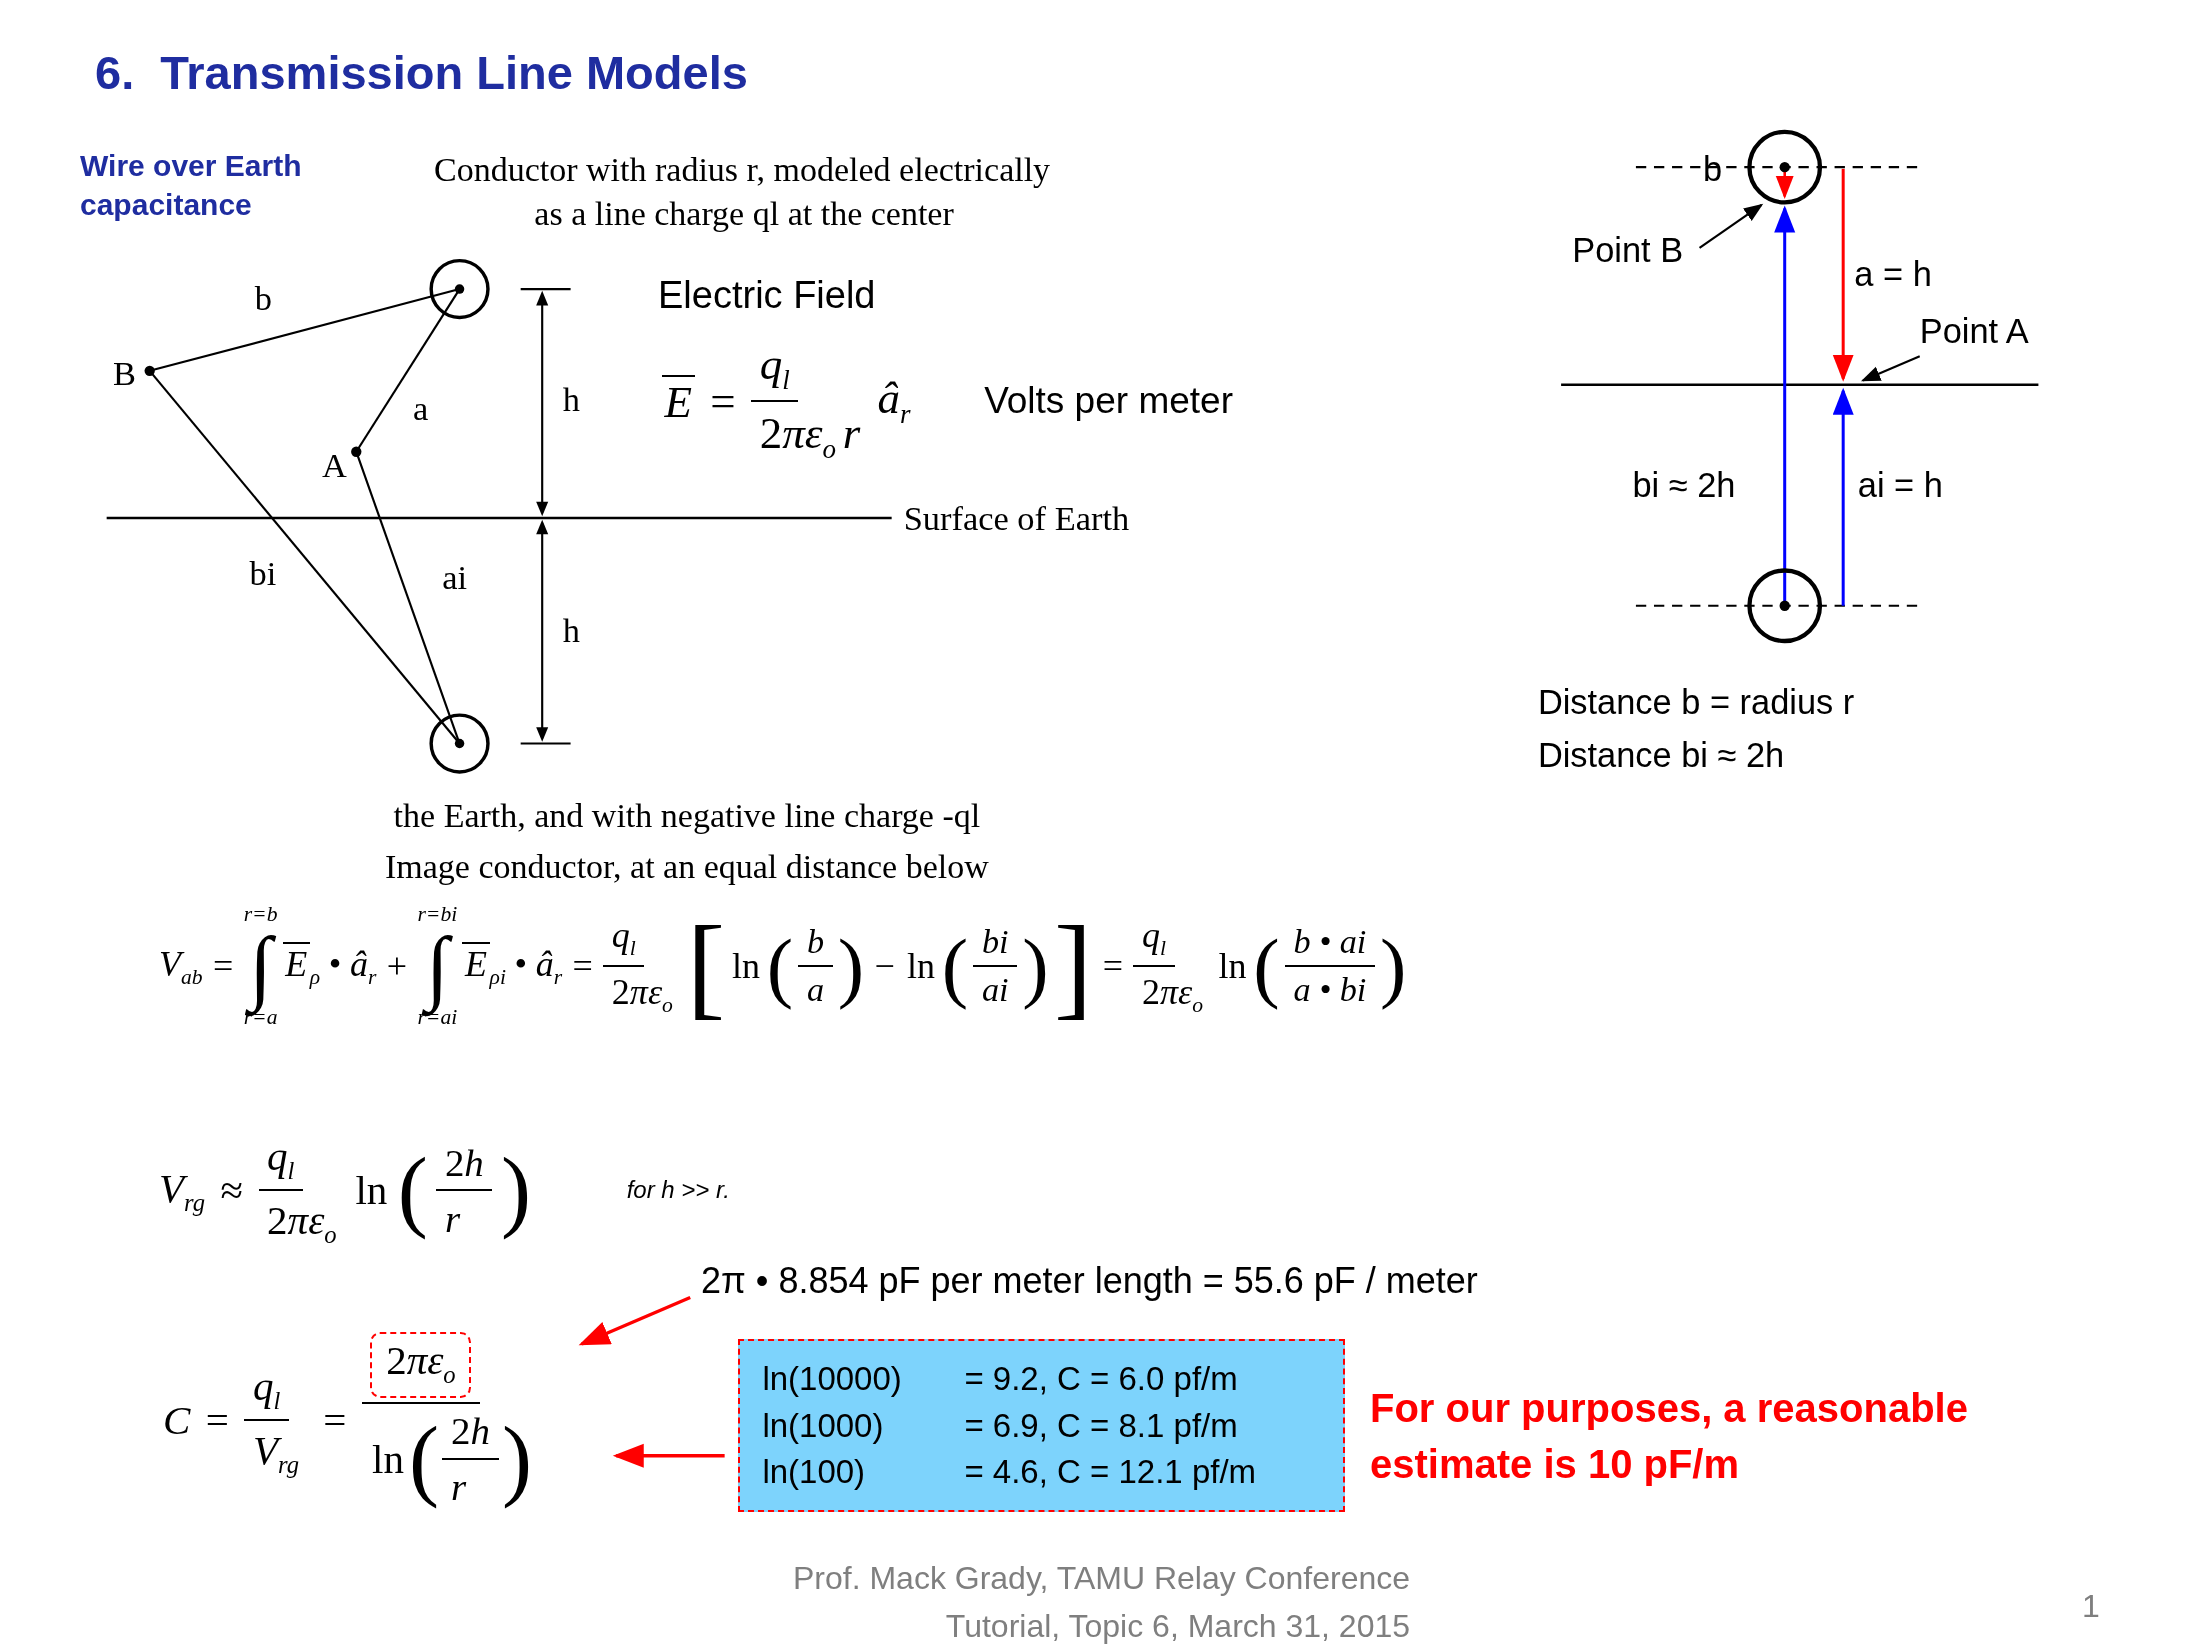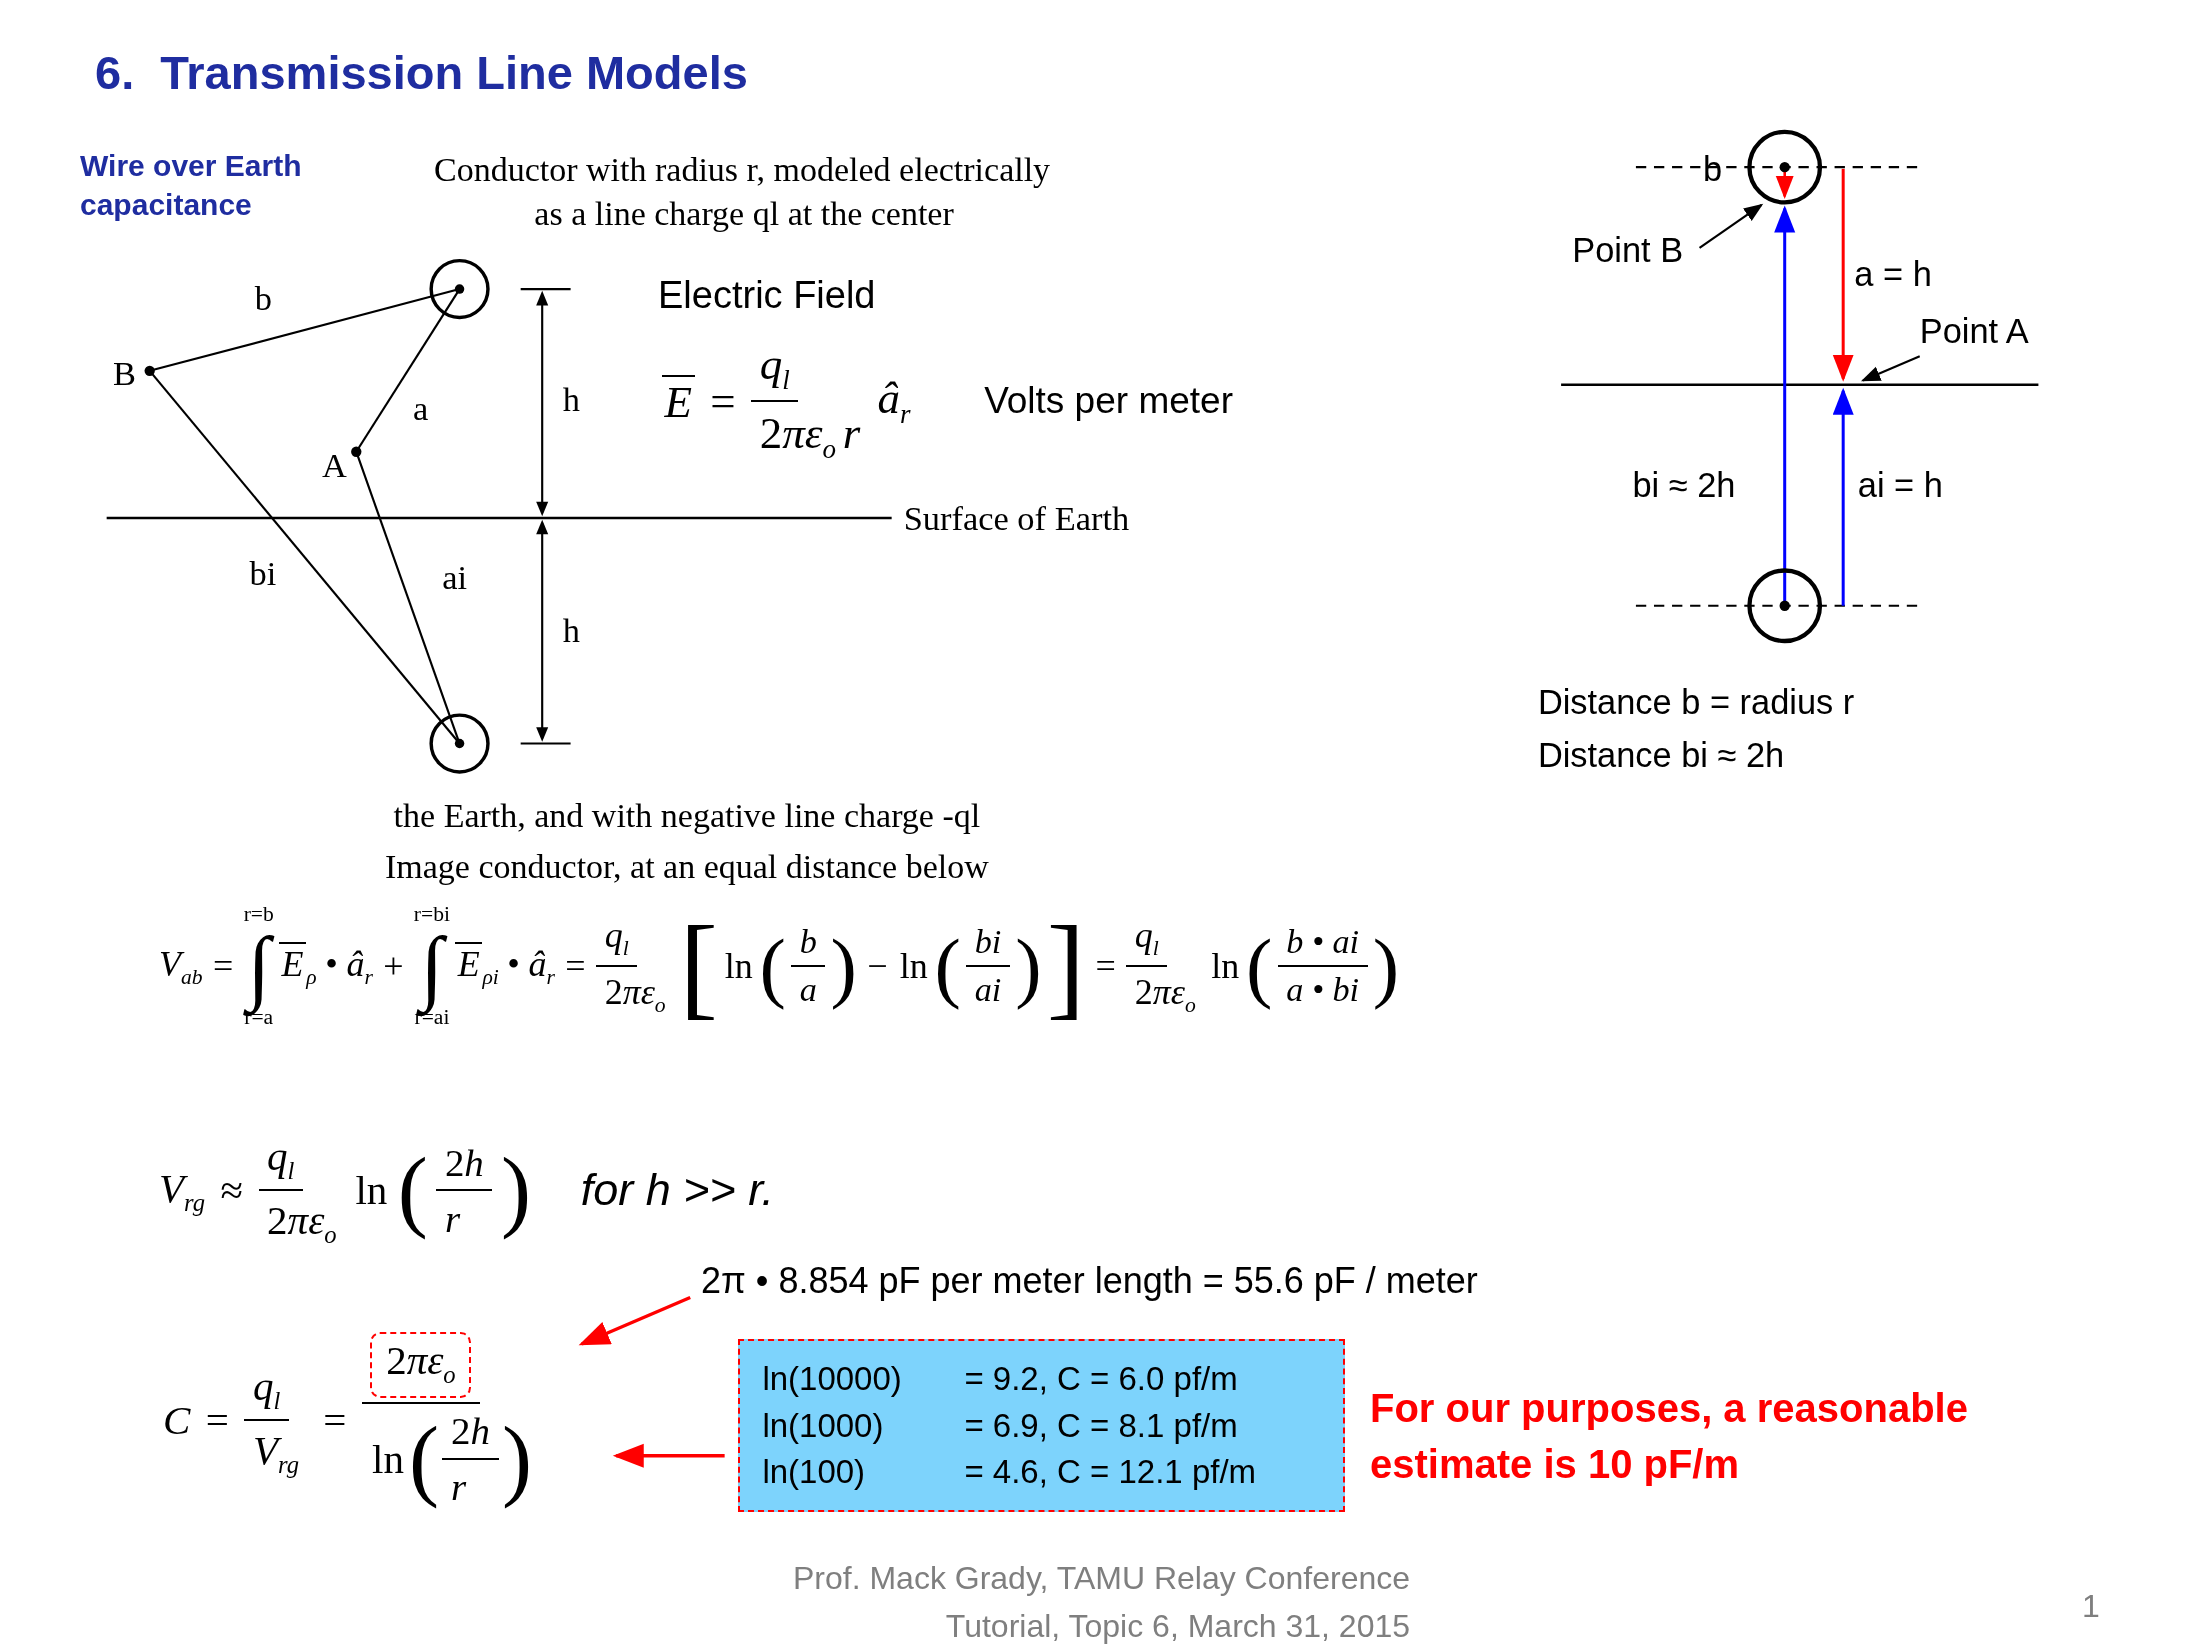--- a/index.html
+++ b/index.html
@@ -20,35 +20,35 @@
   .eq i{font-style:italic;}
   sub{font-size:0.6em;}
   .term{display:inline-block;white-space:nowrap;}
   .row{display:inline-flex;align-items:center;gap:3.4px;}
   .op{margin:0 6.9px;}
   .frac{display:inline-flex;flex-direction:column;align-items:flex-start;vertical-align:middle;text-align:center;}
   .frac .num{border-bottom:2.6px solid #000;padding:0 8.6px 4.3px;}
   .frac .den{padding:4.3px 8.6px 0;}
   .frac.small{font-size:0.95em;}
   .integral{display:inline-flex;flex-direction:column;align-items:center;}
-  .integral .lim{font-size:0.6em;line-height:1.15;}
+  .integral .lim{font-size:0.6em;font-style:italic;line-height:1.15;}
   .integral .sign{font-size:2.3em;line-height:0.95;}
   .paren{font-size:2.2em;line-height:1;vertical-align:middle;}
   .bracket{font-size:3.2em;line-height:1;}
   .obar{display:inline-block;border-top:2.6px solid #000;padding:1.7px 2.6px 0;line-height:1.05;}
   .dotop{margin:0 8.6px;}
   .lnw{margin:0 1.7px;}
   .sp{margin-left:6.9px;}
 
   .efield-row{left:662px;top:338px;font-size:45px;gap:8.6px;}
   .unit-label{font-family:"Liberation Sans",sans-serif;font-size:37px;margin-left:65px;}
   .vab-row{left:159px;top:902px;font-size:36px;gap:5.2px;}
   .vab-row .op{margin:0 5.2px;}
   .vrg-row{left:159px;top:1132px;font-size:41px;gap:8.6px;}
-  .cond{font-family:"Liberation Sans",sans-serif;font-style:italic;font-size:45px;margin-left:41px;}
+  .cond{font-family:"Liberation Sans",sans-serif;font-style:italic;font-size:24px;margin-left:87px;}
   .c-row{left:163px;top:1332px;font-size:41px;gap:8.6px;}
   .redbox{border:2.6px dashed #ff0000;border-radius:10.3px;padding:1.7px 13.8px 6.9px;display:inline-block;}
 
   .annotation{left:701px;top:1260px;font-size:36px;}
   .ln-box{left:738px;top:1339px;width:607px;border:2.6px dashed #ff0000;padding:19px 22.4px;box-sizing:border-box;background:#7dd3fc;}
   .ln-grid{display:grid;grid-template-columns:202px 1fr;row-gap:8.6px;font-size:33px;}
   .red-note{left:1370px;top:1380px;font-size:40px;font-weight:700;color:#ff0000;line-height:1.4;}
   .footer{left:50%;top:1554px;transform:translateX(-50%);text-align:right;font-size:32px;color:#7f7f7f;line-height:1.5;}
   .page-num{left:2082px;top:1588px;font-size:32px;color:#7f7f7f;}
 

